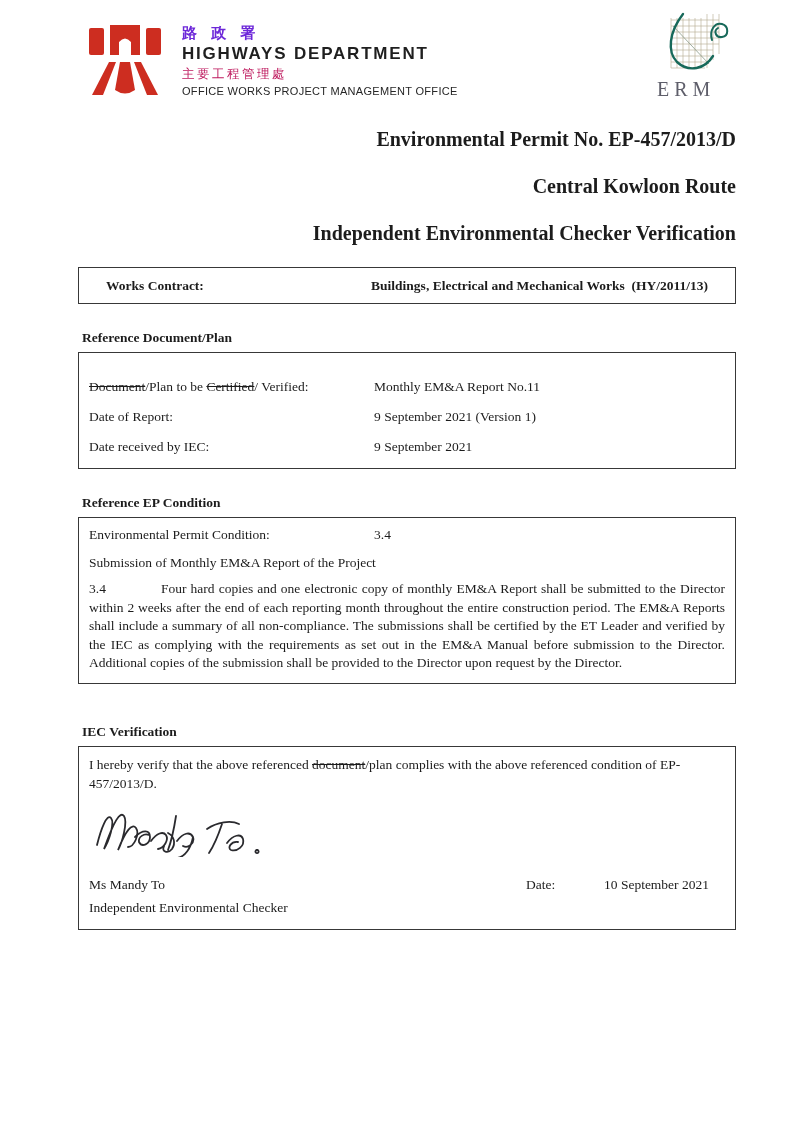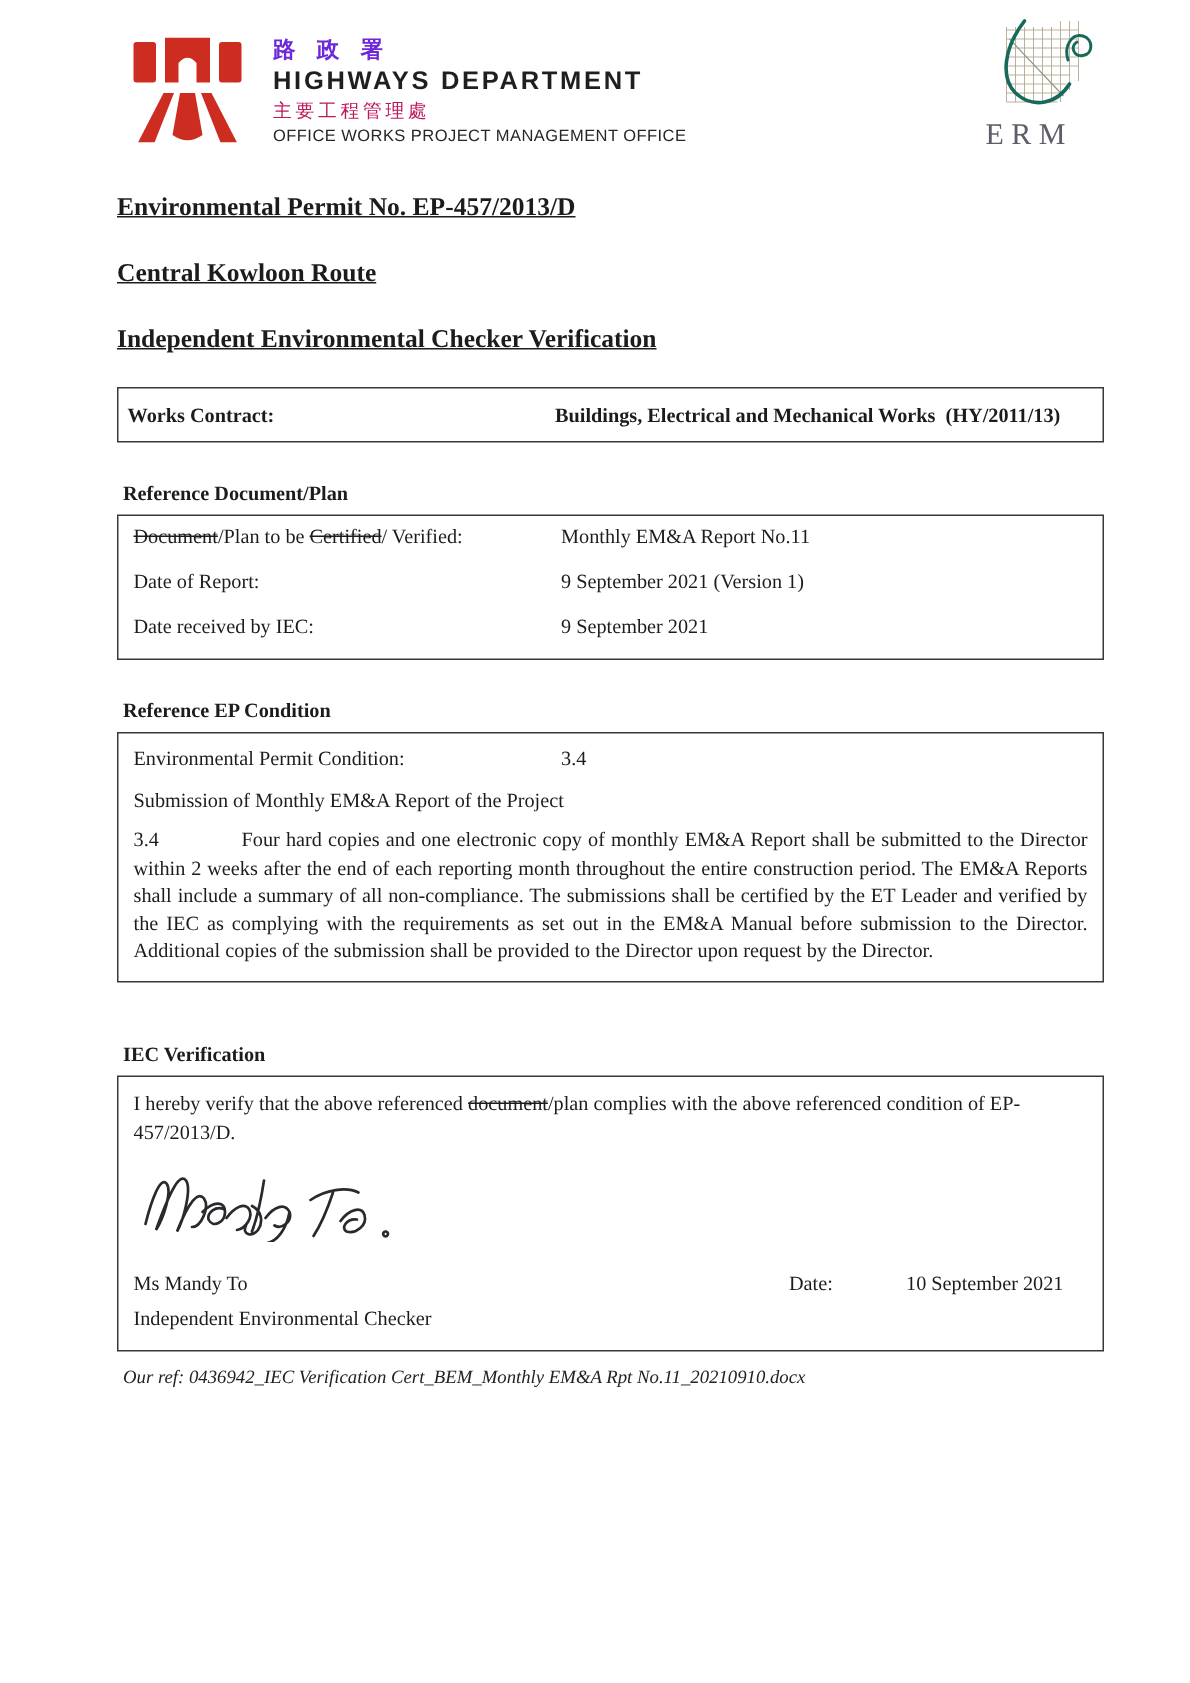--- a/index.html
+++ b/index.html
@@ -17,30 +17,30 @@
   .hyd-logo { position:absolute; left:0; top:3px; width:74px; height:70px; }
   .hyd-text { position:absolute; left:94px; top:2px; }
   .dept-cn { font-family:"Liberation Sans", sans-serif; font-weight:bold; font-size:15px; letter-spacing:5px; color:#6d28d9; }
   .dept-en { font-family:"Liberation Sans", sans-serif; font-weight:bold; font-size:17px; letter-spacing:1.8px; color:#1f1f1f; margin-top:1px; }
   .office-cn { font-family:"Liberation Sans", sans-serif; font-size:12.5px; letter-spacing:2.5px; color:#be185d; margin-top:2px; }
   .office-en { font-family:"Liberation Sans", sans-serif; font-size:11px; letter-spacing:0.3px; color:#262626; margin-top:2px; }
   .erm-logo { position:absolute; right:0; top:-10px; width:80px; height:92px; }
   .erm-text { font-family:"Liberation Serif", serif; font-size:20px; letter-spacing:5px; color:#5e5e6a; margin-top:-4px; }
   
   .content { position:absolute; left:78px; top:118px; width:658px; }
-  .title { text-align:left; font-weight:bold; font-size:17px;text-decoration:underline; }
+  .title { text-align:right; font-weight:bold; font-size:20px; }
   .title-1 { margin-top:10px; }
   .title-2 { margin-top:24px; }
   .title-3 { margin-top:24px; }
   .box { border:1.5px solid #383838; background:#fff; }
-  .wc-box { margin-top:22px; padding:8px 6px; display:flex; }
+  .wc-box { margin-top:22px; padding:8px 27px; display:flex; }
   .wc-label { font-weight:bold; width:285px; }
   .wc-value { font-weight:bold; white-space:pre; flex:1; }
   .sec-heading { font-weight:bold; font-size:13.5px; margin-top:26px; padding-left:4px; }
-  .refdoc-box { margin-top:6px; padding:4px 10px 12px 10px; }
+  .refdoc-box { margin-top:6px; padding:24px 10px 12px 10px; }
   .kv-row { display:flex; margin-top:11px; }
   .kv-row:first-child { margin-top:0; }
   .kv-label { width:285px; }
   .kv-value { flex:1; }
   .strike { text-decoration:line-through; }
   .ep-box { margin-top:6px; padding:7px 10px 10px 10px; }
   .ep-subject { margin-top:9px; }
   .ep-clause { margin-top:8px; text-align:justify; line-height:18.6px; }
   .clause-no { display:inline-block; width:72px; }
   body .fs { font-size:13.5px; line-height:19px; }
@@ -143,16 +143,15 @@
         </g>
       </svg>
       <div class="sign-row">
         <span class="sign-name">Ms Mandy To</span>
         <span class="sign-date-label">Date:</span>
         <span class="sign-date-value">10 September 2021</span>
       </div>
       <div class="sign-title">Independent Environmental Checker</div>
     </div>
 
-    <div class="footer-ref">Our ref: 0436942_IEC Verification Cert_BEM_Monthly EM&amp;A Rpt No.11_20210910.docx</div>
 
   </div>
 </div>
 
 </body></html>

